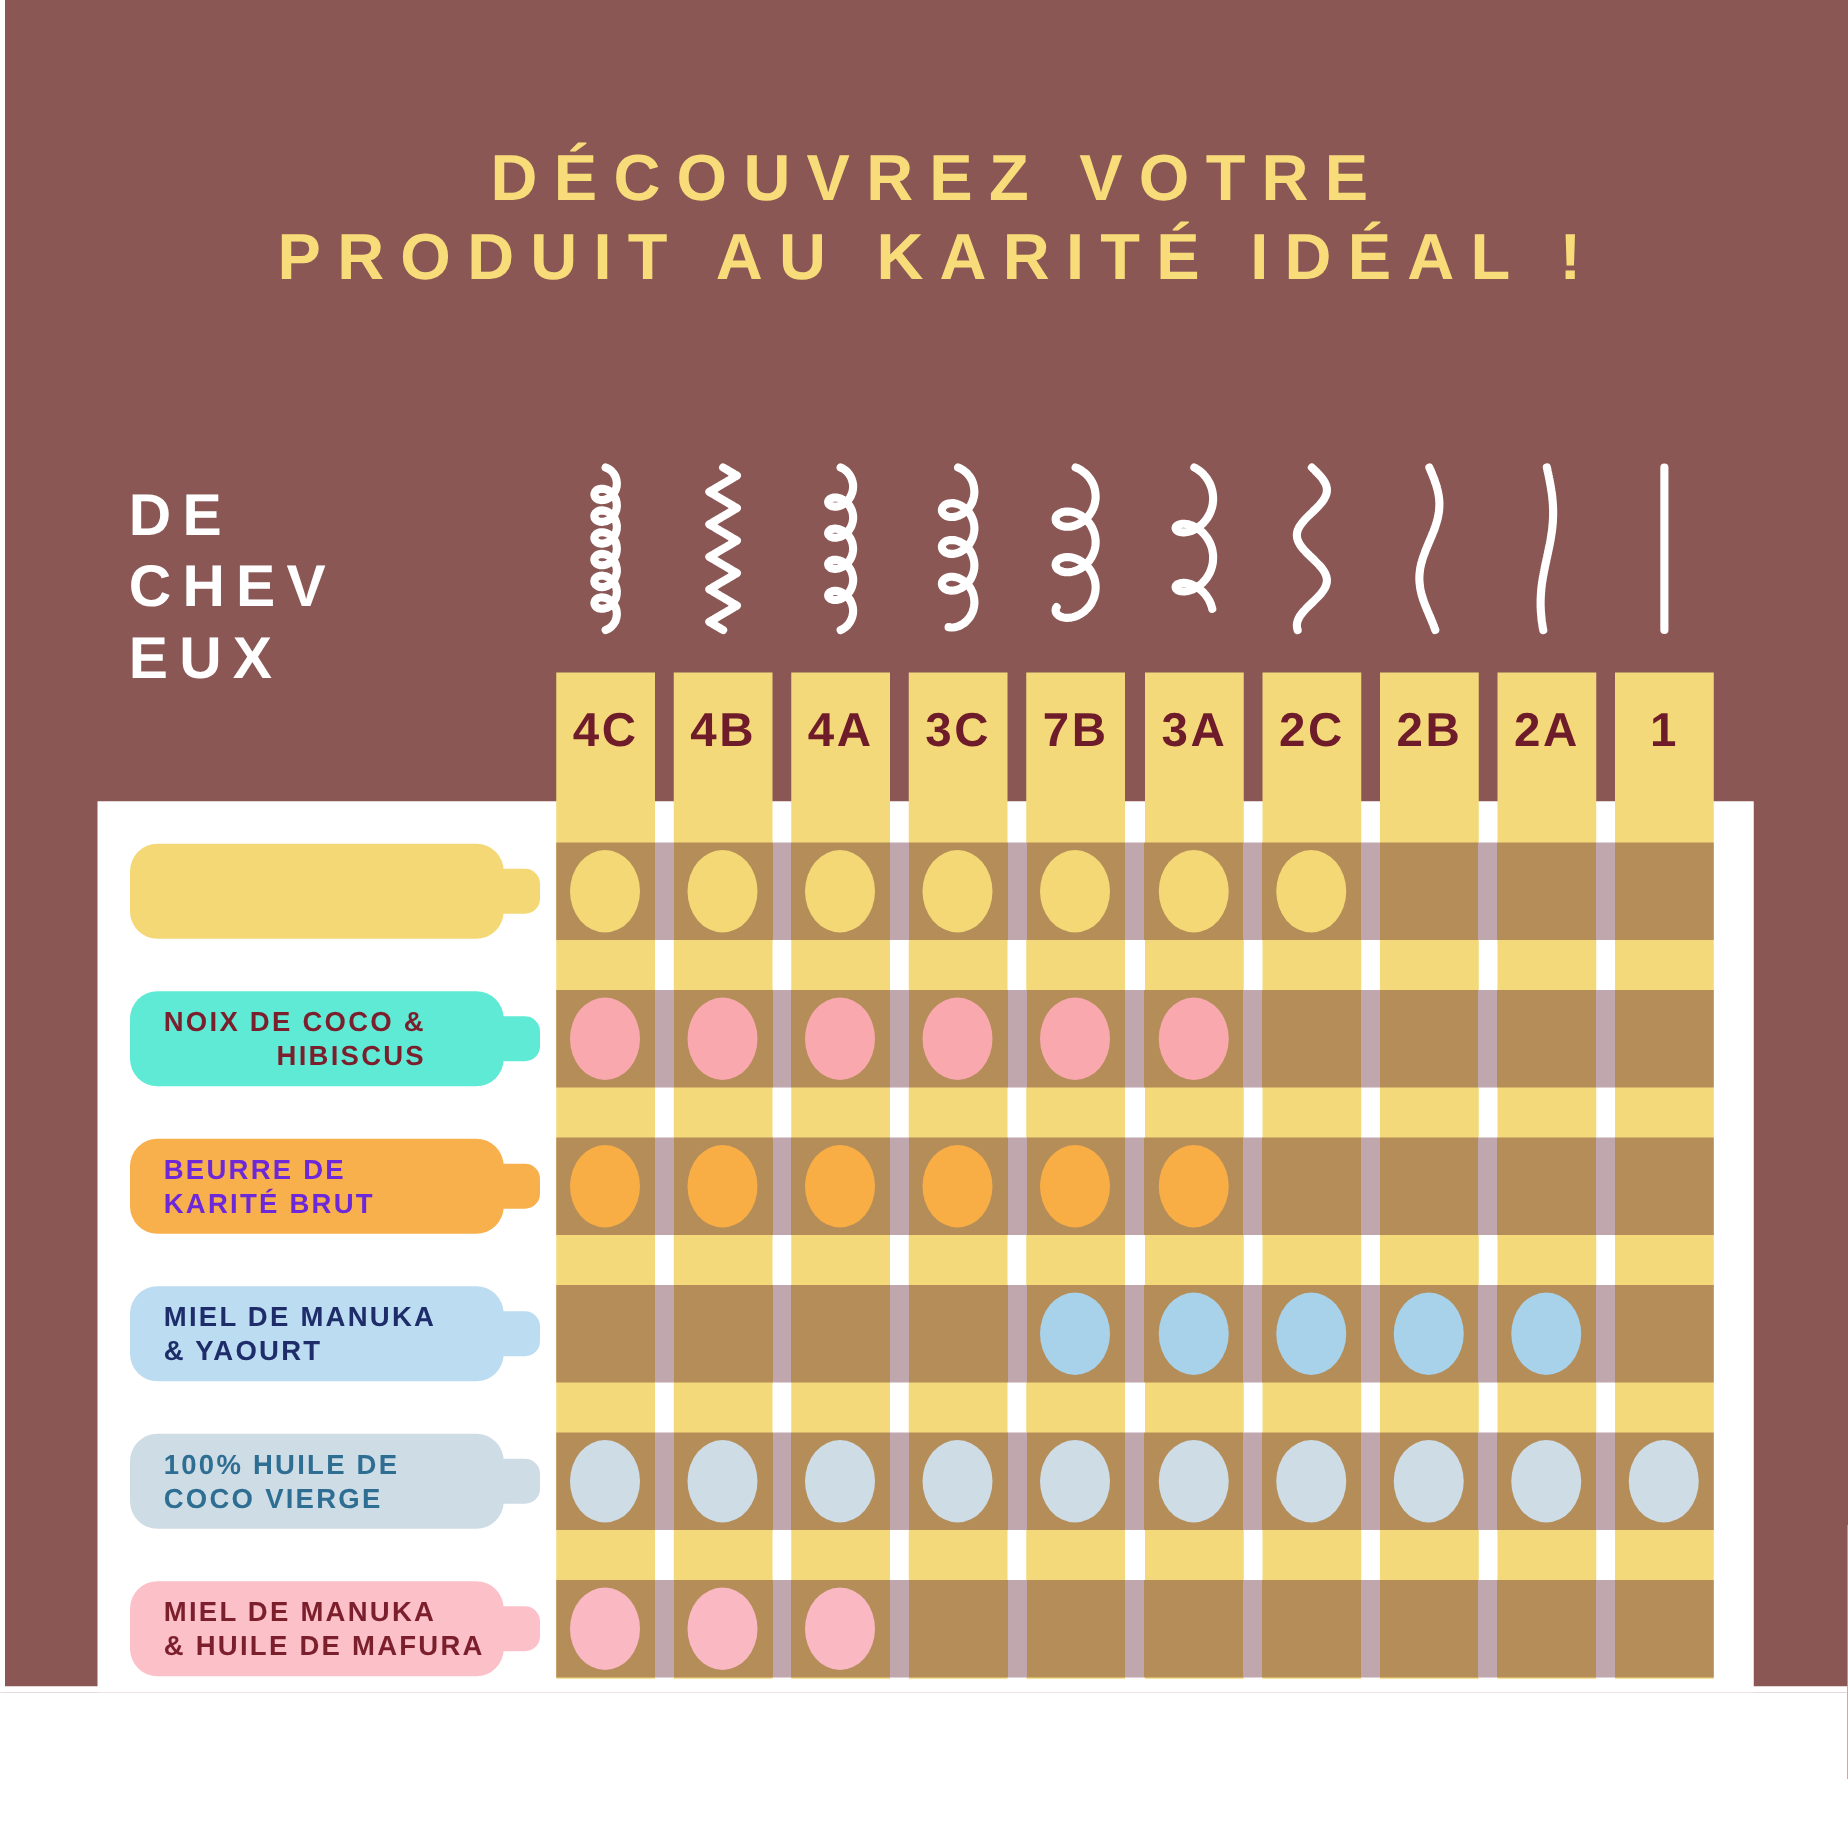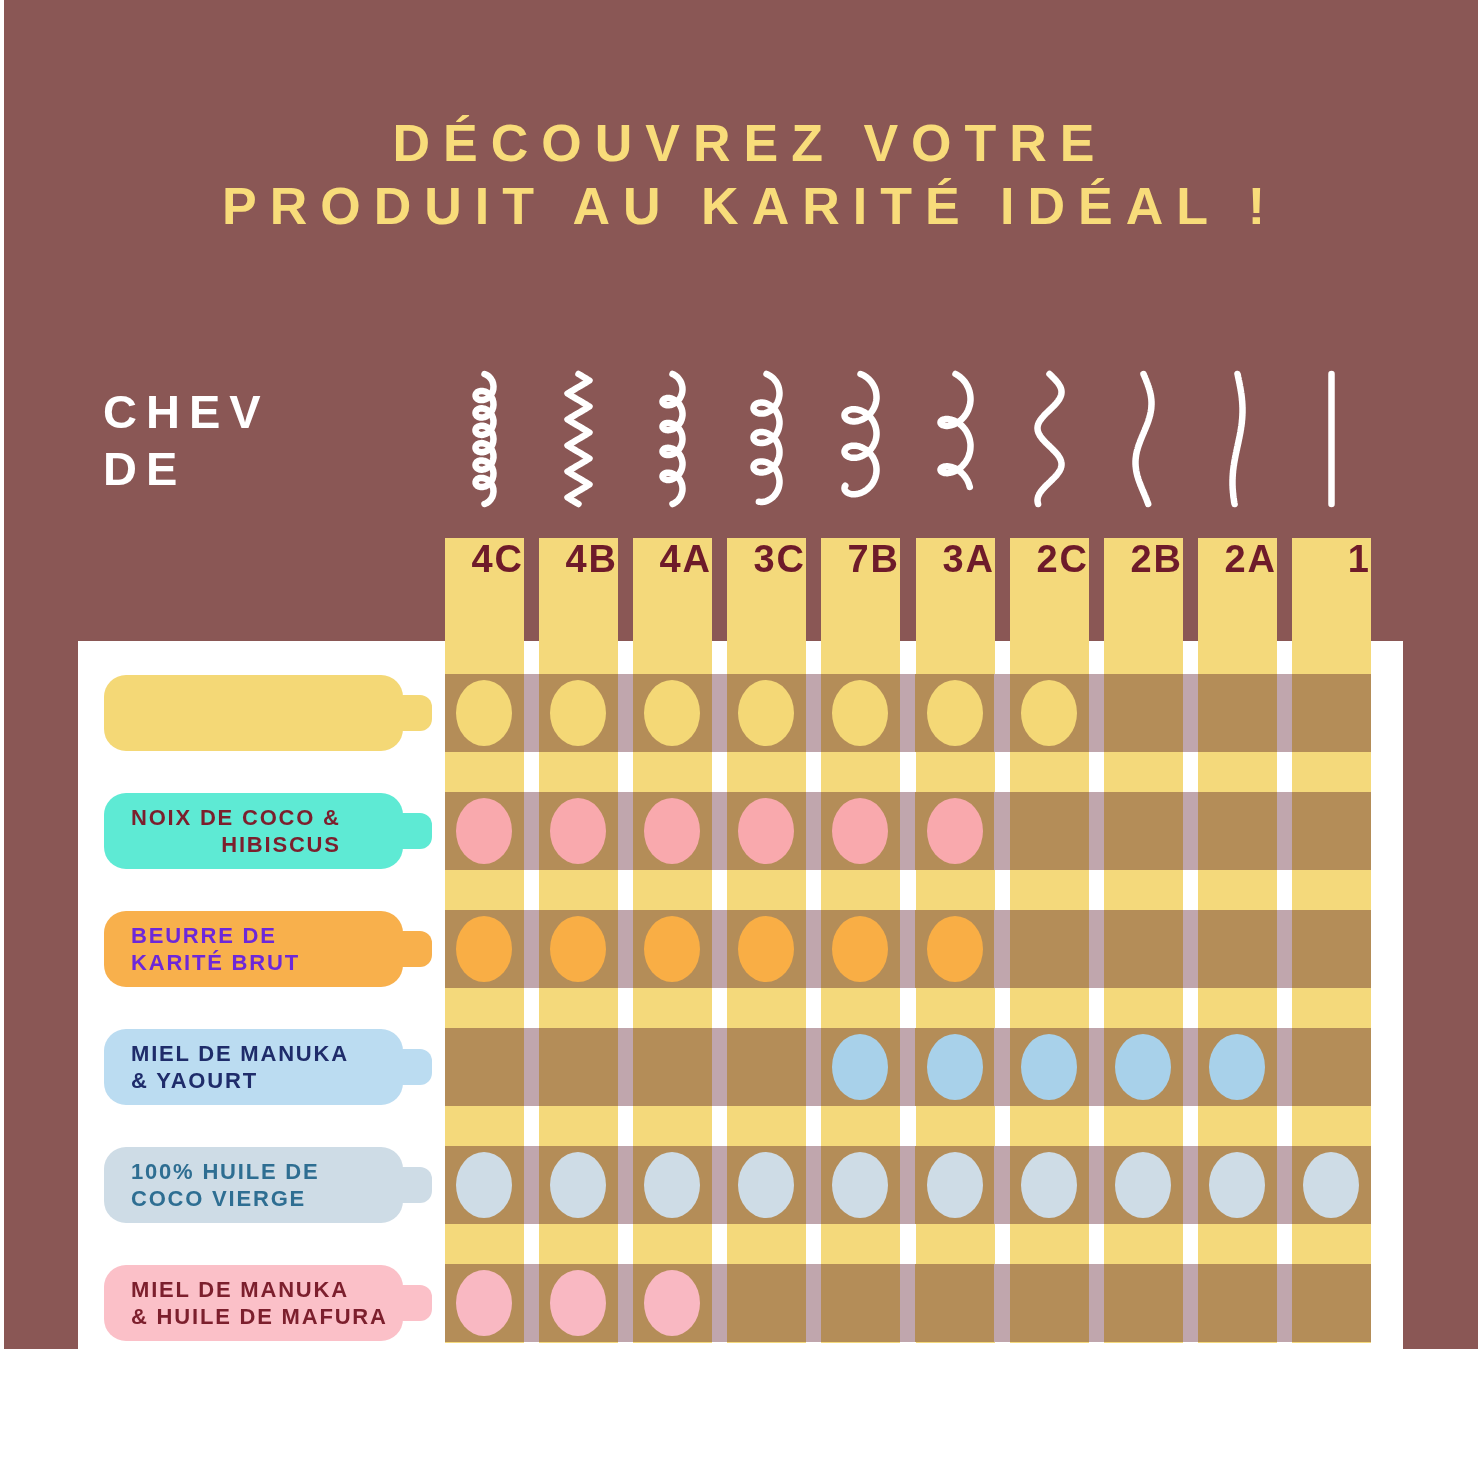--- a/index.html
+++ b/index.html
@@ -23,21 +23,21 @@
   .panel{
     position:absolute;left:78px;top:641px;width:1325px;height:731px;
     background:var(--panel,#ffffff);
   }
   #grid{position:absolute;left:0;top:0;width:100%;height:100%;}
   .col-strip{
     position:absolute;top:538px;width:79px;height:805px;
     background:var(--column_strip,#F4D97B);
   }
   .col-header{
-    text-align:right;font-size:38px;letter-spacing:2px;
+    margin-top:26px;text-align:center;font-size:38px;letter-spacing:2px;
     color:var(--header_text,#6E1B2A);
   }
   .hair-icon{position:absolute;top:364px;}
   .band{
     position:absolute;left:445px;width:926px;height:78px;
     background:repeating-linear-gradient(90deg,
       var(--band_cell,#B48D58) 0px,  var(--band_cell,#B48D58) 79px,
       var(--band_gap,#C0A6AD) 79px, var(--band_gap,#C0A6AD) 94.1px);
   }
   .pill{position:absolute;left:104px;width:299px;height:76px;border-radius:22px;}
@@ -55,22 +55,23 @@
 <body>
 
 <div class="canvas">
 
   <div class="title">
     <div>DÉCOUVREZ VOTRE</div>
     <div>PRODUIT AU KARITÉ IDÉAL !</div>
   </div>
 
   <div class="type-label">
+    <div>DE</div>
     <div>CHEV</div>
-    <div>DE</div>
+    <div>EUX</div>
   </div>
 
   <div class="panel"></div>
 
   <div id="grid">
       <div class="col-strip" style="left: 445px;">
         <div class="col-header">4C</div>
       </div>
       <svg class="hair-icon" width="79" height="150" viewBox="0 0 79 150" style="left: 445px;">
         <path d="M39.5 10.0 L41.8 11.0 L43.9 12.5 L45.7 14.5 L47.2 16.9 L48.1 19.6 L48.5 22.4 L48.3 25.3 L47.5 28.0 L46.2 30.5 L44.5 32.6 L42.4 34.3 L40.2 35.4 L37.9 36.0 L35.7 36.1 L33.8 35.7 L32.2 34.8 L31.1 33.6 L30.6 32.2 L30.6 30.8 L31.2 29.4 L32.3 28.2 L33.9 27.4 L35.9 27.0 L38.1 27.1 L40.4 27.7 L42.6 28.9 L44.6 30.6 L46.3 32.8 L47.6 35.3 L48.3 38.0 L48.5 40.9 L48.1 43.7 L47.1 46.4 L45.6 48.8 L43.7 50.7 L41.6 52.2 L39.3 53.1 L37.1 53.5 L34.9 53.4 L33.1 52.8 L31.7 51.8 L30.8 50.5 L30.5 49.0 L30.7 47.6 L31.6 46.3 L32.9 45.2 L34.6 44.5 L36.7 44.3 L39.0 44.6 L41.3 45.5 L43.4 46.9 L45.3 48.8 L46.9 51.1 L47.9 53.7 L48.5 56.5 L48.4 59.4 L47.7 62.2 L46.6 64.7 L44.9 66.9 L42.9 68.7 L40.7 70.0 L38.4 70.7 L36.2 70.9 L34.2 70.6 L32.5 69.8 L31.3 68.7 L30.6 67.3 L30.5 65.9 L31.0 64.4 L32.0 63.2 L33.5 62.3 L35.4 61.8 L37.6 61.8 L39.9 62.3 L42.1 63.3 L44.2 64.9 L46.0 67.0 L47.4 69.4 L48.2 72.1 L48.5 75.0 L48.2 77.9 L47.4 80.6 L46.0 83.0 L44.2 85.1 L42.1 86.7 L39.9 87.7 L37.6 88.2 L35.4 88.2 L33.5 87.7 L32.0 86.8 L31.0 85.6 L30.5 84.1 L30.6 82.7 L31.3 81.3 L32.5 80.2 L34.2 79.4 L36.2 79.1 L38.4 79.3 L40.7 80.0 L42.9 81.3 L44.9 83.1 L46.6 85.3 L47.7 87.8 L48.4 90.6 L48.5 93.5 L47.9 96.3 L46.9 98.9 L45.3 101.2 L43.4 103.1 L41.3 104.5 L39.0 105.4 L36.7 105.7 L34.6 105.5 L32.9 104.8 L31.6 103.7 L30.7 102.4 L30.5 101.0 L30.8 99.5 L31.7 98.2 L33.1 97.2 L34.9 96.6 L37.1 96.5 L39.3 96.9 L41.6 97.8 L43.7 99.3 L45.6 101.2 L47.1 103.6 L48.1 106.3 L48.5 109.1 L48.3 112.0 L47.6 114.7 L46.3 117.2 L44.6 119.4 L42.6 121.1 L40.4 122.3 L38.1 122.9 L35.9 123.0 L33.9 122.6 L32.3 121.8 L31.2 120.6 L30.6 119.2 L30.6 117.8 L31.1 116.4 L32.2 115.2 L33.8 114.3 L35.7 113.9 L37.9 114.0 L40.2 114.6 L42.4 115.7 L44.5 117.4 L46.2 119.5 L47.5 122.0 L48.3 124.7 L48.5 127.6 L48.1 130.4 L47.2 133.1 L45.7 135.5 L43.9 137.5 L41.8 139.0 L39.5 140.0 " fill="none" stroke="#FFFFFF" stroke-width="6.5" stroke-linecap="round" stroke-linejoin="round"></path>

